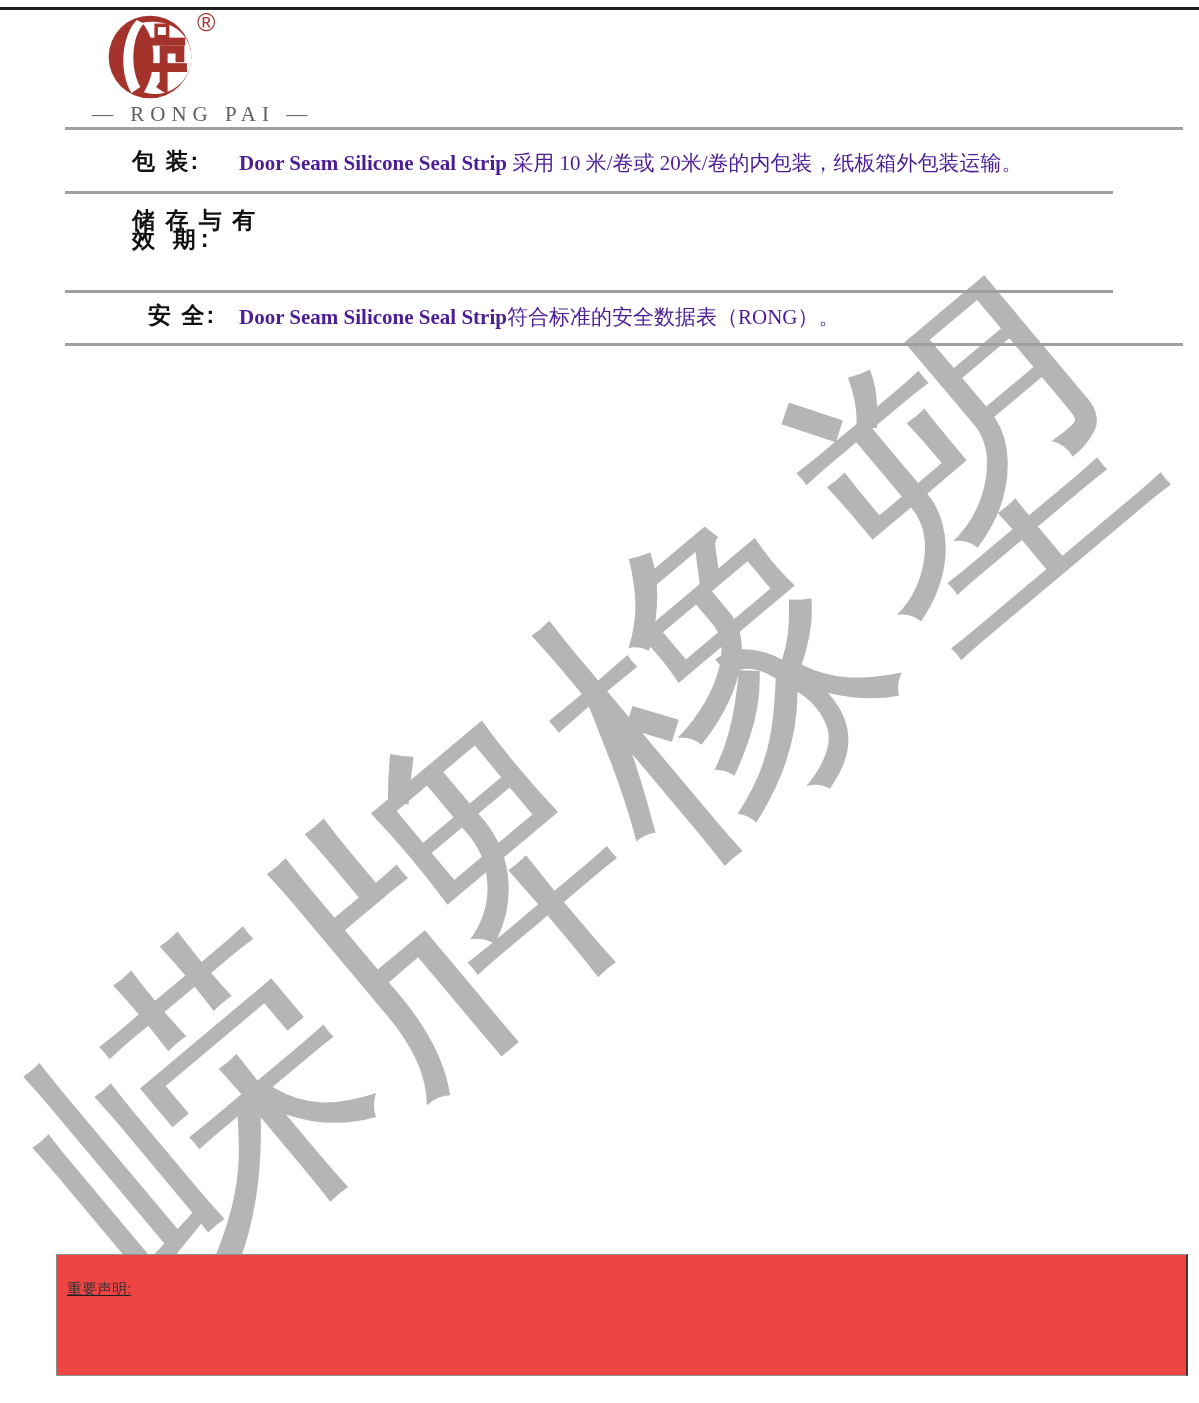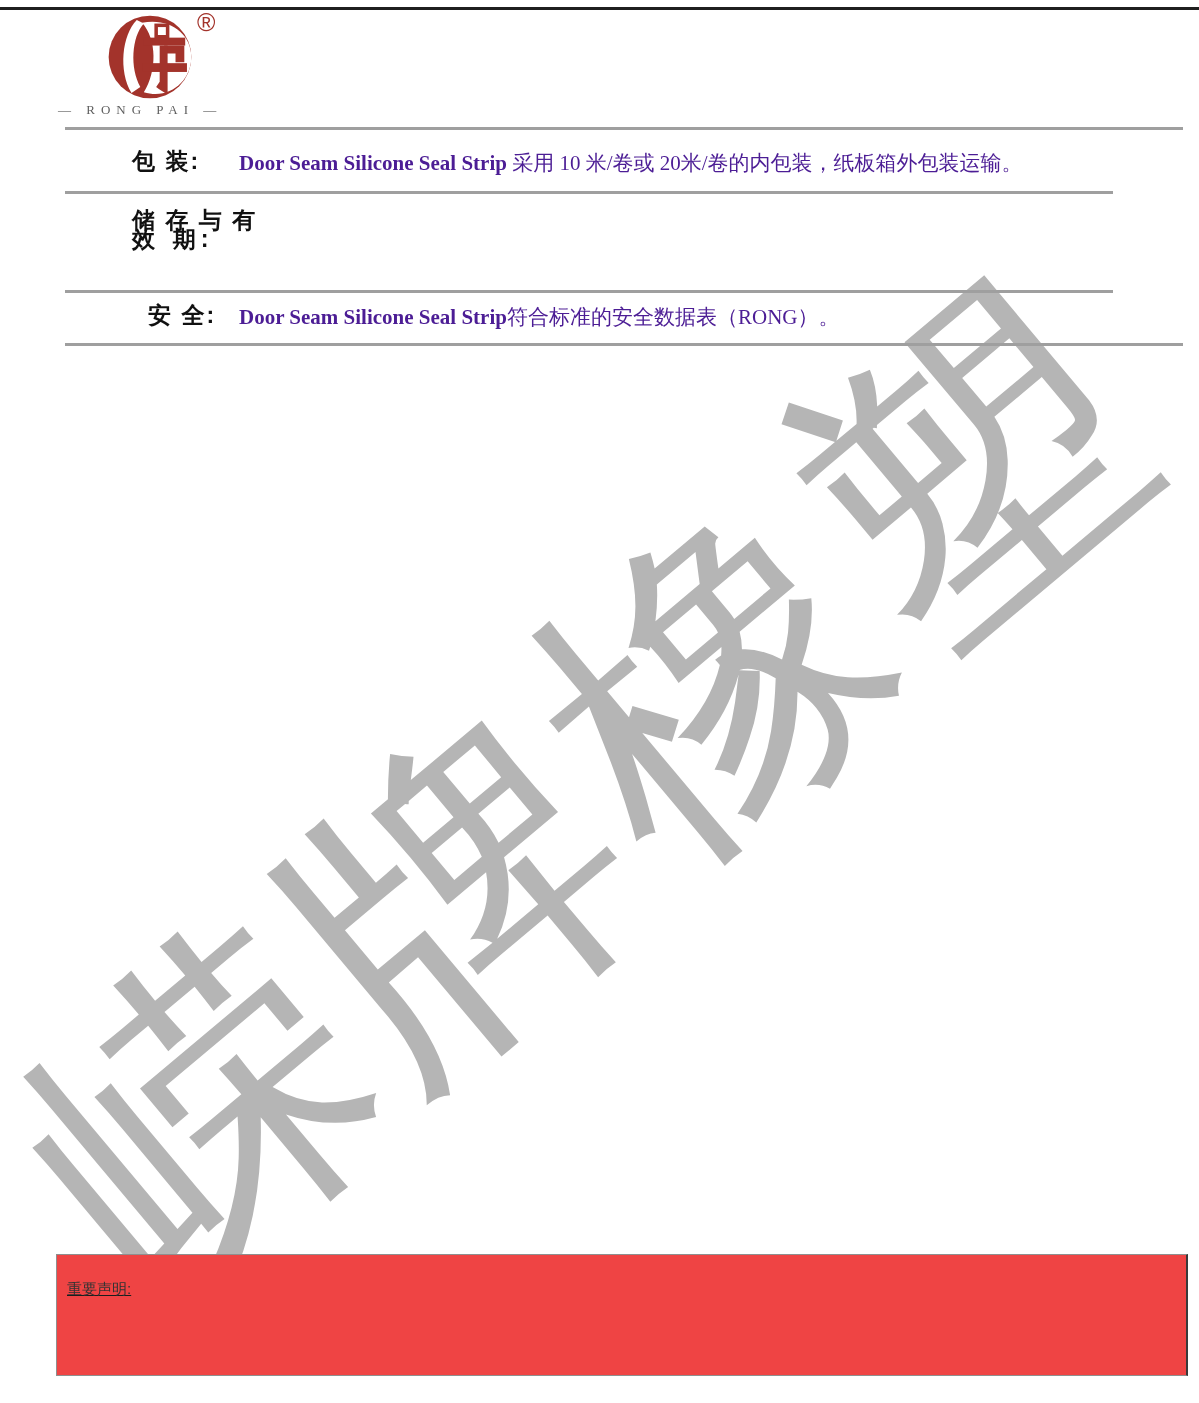--- a/index.html
+++ b/index.html
@@ -18,23 +18,23 @@
   .topline { top:7px; left:0; width:1199px; height:3px; background:#1f1f1f; }
 
   
   .logo-svg { left:106px; top:13px; width:88px; height:88px; }
   .reg-mark {
     left:197px; top:10px;
     font-family:"Liberation Sans", sans-serif;
     font-size:25px; color:#a3332b; line-height:1;
   }
   .brand-text {
-    left:58px; top:102px;
+    left:92px; top:102px;
     font-family:"Liberation Serif", serif;
-    font-size:13px; letter-spacing:6px; color:#5f5f5f;
+    font-size:21px; letter-spacing:6px; color:#5f5f5f;
     white-space:nowrap;
   }
 
   
   .rule { height:3px; background:#9f9f9f; z-index:2; }
   .rule-1 { top:127px; left:65px; width:1118px; }
   .rule-2 { top:191px; left:65px; width:1048px; }
   .rule-3 { top:290px; left:65px; width:1048px; }
   .rule-4 { top:343px; left:65px; width:1118px; }
 

